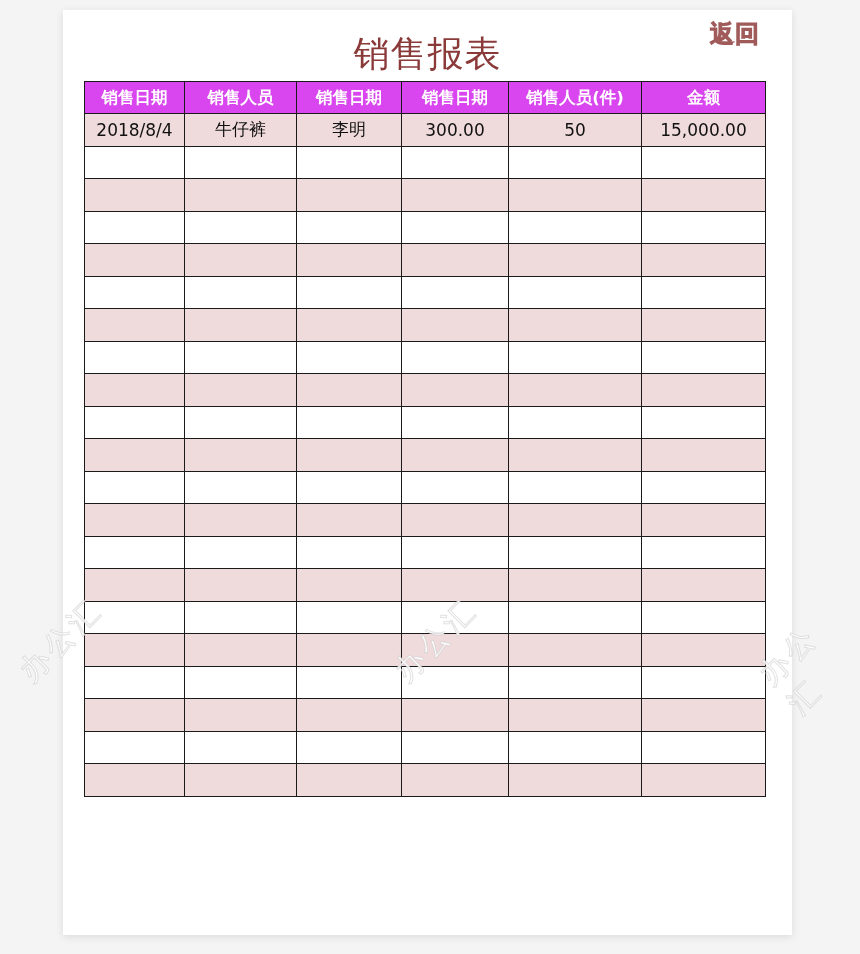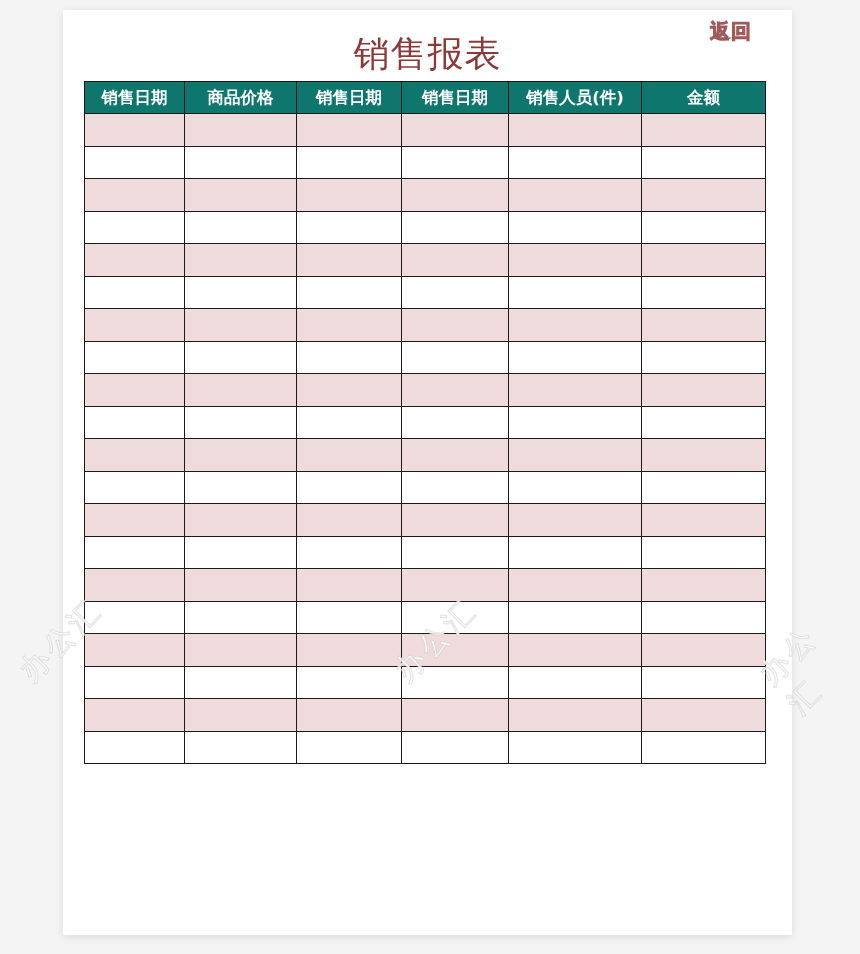--- a/index.html
+++ b/index.html
@@ -9,33 +9,33 @@
   }
   .page {
     position:absolute; left:63px; top:10px; width:729px; height:925px;
     background:#ffffff; box-shadow:0 2px 8px rgba(0,0,0,0.10);
   }
   .title {
     position:absolute; left:0; right:0; top:20px; text-align:center;
     font-size:36px; color:#8b3a3a; letter-spacing:1px;
   }
   .back-btn {
-    position:absolute; left:647px; top:8px; font-size:20px; font-weight:bold;
+    position:absolute; left:647px; top:8px; font-size:24px; font-weight:bold;
     color:#ffffff; -webkit-text-stroke:1px #a05a5a; cursor:pointer; letter-spacing:1px;text-align:center;
   }
   table.report {
     position:absolute; left:21px; top:71px; border-collapse:collapse;
     table-layout:fixed; width:681px;
   }
   table.report th, table.report td {
     border:1.5px solid #1a1a1a; height:31.5px; padding:0; text-align:center;
     font-size:17px; color:#111; white-space:nowrap; overflow:hidden;
   }
   table.report th {
-    background:#0f766e; color:#fff; font-weight:bold; font-size:16.5px; height:31px;
+    background:#d946ef; color:#fff; font-weight:bold; font-size:16.5px; height:31px;
   }
   table.report tbody tr:nth-child(odd) td { background:#f0dbdc; }
   table.report tbody tr:nth-child(even) td { background:#ffffff; }
   .wm {
     position:absolute; font-size:30px; color:rgba(255,255,255,0.9);
     -webkit-text-stroke:1px rgba(200,200,200,0.55);
     transform:rotate(-45deg); pointer-events:none; letter-spacing:4px;
   }
 </style>
 </head>
@@ -50,28 +50,36 @@
       <col style="width:100px">
         <col style="width:112px">
         <col style="width:105px">
       <col style="width:107px">
         <col style="width:133px">
         <col style="width:124px">
     </colgroup>
     <thead>
       <tr>
         <th>销售日期</th>
-        <th>商品价格</th>
+        <th>销售人员</th>
         <th>销售日期</th>
         <th>销售日期</th>
         <th>销售人员(件)</th>
         <th>金额</th>
       </tr>
     </thead>
     <tbody id="tbody">
+      <tr>
+        <td>2018/8/4</td>
+        <td>牛仔裤</td>
+        <td>李明</td>
+        <td>300.00</td>
+        <td>50</td>
+        <td>15,000.00</td>
+      </tr>
     <tr>
           <td></td>
           <td></td>
           <td></td>
           <td></td>
           <td></td>
           <td></td>
         </tr>
         <tr>
           <td></td>

